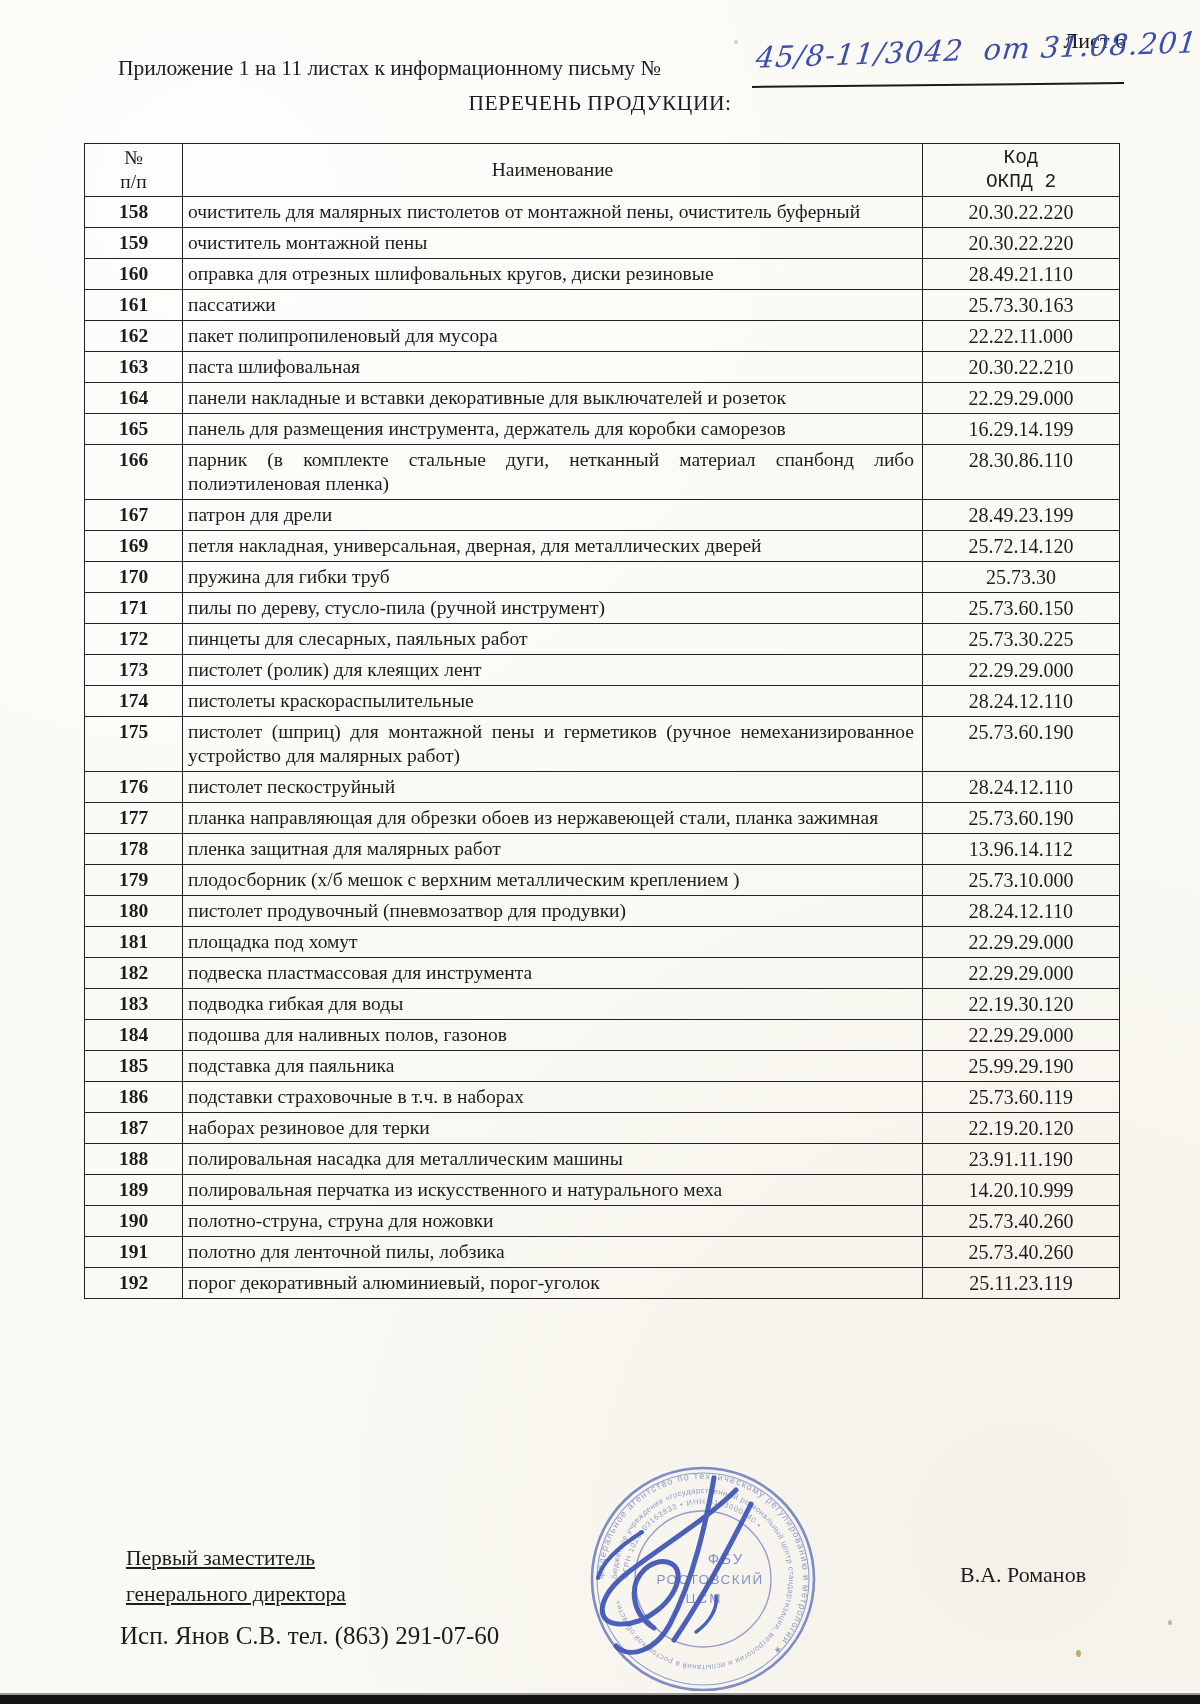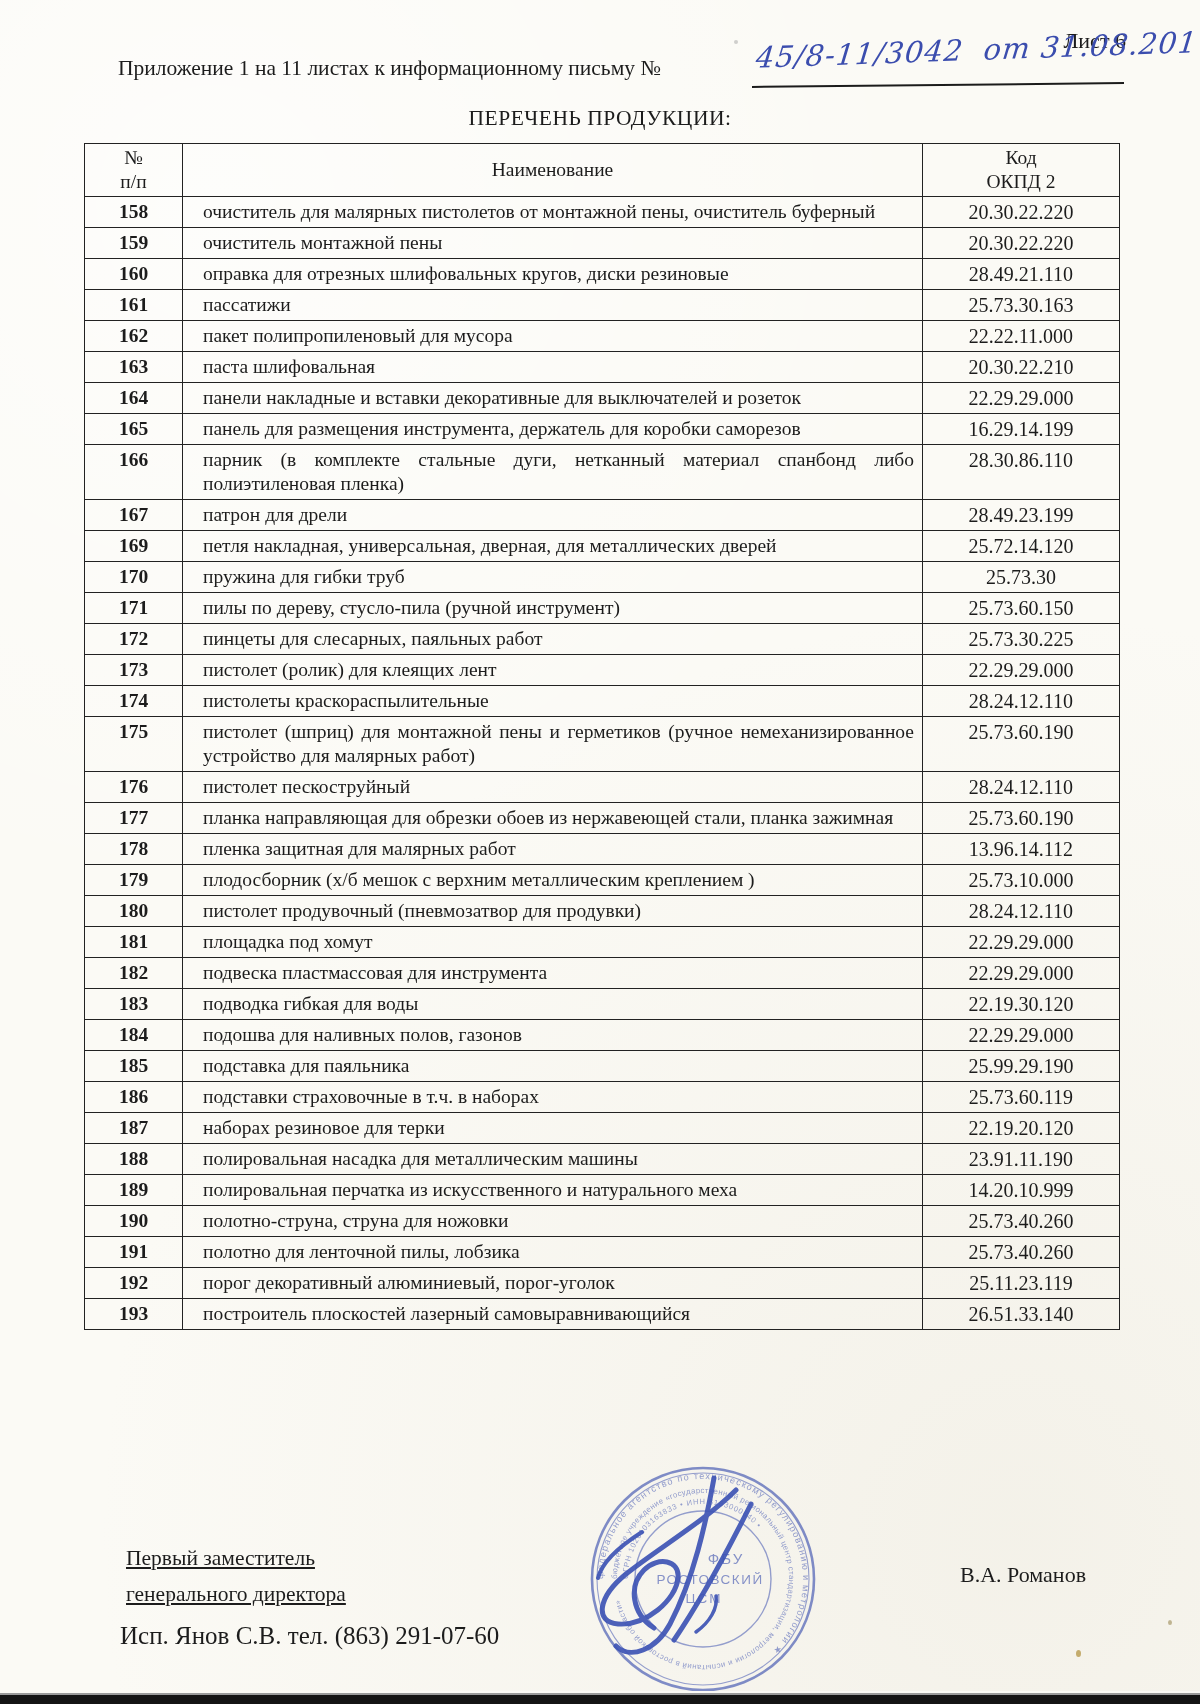--- a/index.html
+++ b/index.html
@@ -14,33 +14,33 @@
   }
   .sheet-label{position:absolute;top:28px;right:74px;font-size:22px;}
   .appendix{position:absolute;top:56px;left:118px;font-size:21.5px;white-space:nowrap;}
   .handwritten{
     position:absolute;top:34px;left:756px;width:380px;
     font-family:"DejaVu Serif", serif;font-style:italic;
     font-size:29px;color:#3b4dae;letter-spacing:1px;white-space:nowrap;
     transform:rotate(-2deg) skewX(-8deg);
   }
   .hw-underline{position:absolute;top:84px;left:752px;width:372px;height:2px;background:#1b1b1b;transform:rotate(-.6deg);}
-  .doc-title{position:absolute;top:106px;left:0;width:100%;text-align:center;font-size:21.5px;letter-spacing:.5px;}
+  .doc-title{position:absolute;top:91px;left:0;width:100%;text-align:center;font-size:21.5px;letter-spacing:.5px;}
   table.products{
     position:absolute;top:143px;left:84px;width:1036px;
     border-collapse:collapse;table-layout:fixed;
     font-size:19.5px;line-height:24px;
   }
   table.products th,table.products td{border:1.6px solid #222;}
   table.products th{font-weight:normal;padding:2px 4px;vertical-align:middle;text-align:center;}
   td.c-num{width:89px;text-align:center;padding:3px 2px;vertical-align:top;font-weight:bold;}
   th.c-num{width:89px;}
-  td.c-name{text-align:justify;padding:3px 8px 3px 20px;vertical-align:top;margin-top:41px;}
+  td.c-name{text-align:justify;padding:3px 8px 3px 5px;vertical-align:top;margin-top:41px;}
   td.c-code{width:188px;text-align:center;padding:3px 10px;vertical-align:top;font-size:20px;}
-  th.c-code{width:188px;}
+  th.c-code{width:188px;font-family:Liberation Mono, monospace;}
   .footer-left{position:absolute;left:126px;top:1540px;font-size:21.5px;line-height:36px;text-decoration:underline;}
   .signer{position:absolute;left:960px;top:1562px;font-size:22px;}
   .executor{position:absolute;left:120px;top:1622px;font-size:25px;}
   .stamp{position:absolute;left:588px;top:1464px;width:230px;height:230px;opacity:.82;pointer-events:none;z-index:4;}
   .signature{position:absolute;left:546px;top:1462px;width:250px;height:220px;pointer-events:none;z-index:5;opacity:.92;}
   .scan-bar{position:absolute;left:0;bottom:0;width:100%;height:13px;
     background:linear-gradient(#fbfaf5 0 2px,#9a9a9a 2px 4px,#141414 4px 100%);z-index:6;}
   .speck{position:absolute;border-radius:50%;}
 </style>
 </head>
@@ -234,25 +234,20 @@
         <tr>
           <td class="c-num">191</td>
           <td class="c-name">полотно для ленточной пилы, лобзика</td>
           <td class="c-code">25.73.40.260</td>
         </tr>
         <tr>
           <td class="c-num">192</td>
           <td class="c-name">порог декоративный алюминиевый, порог-уголок</td>
           <td class="c-code">25.11.23.119</td>
         </tr>
-        <tr>
-          <td class="c-num">193</td>
-          <td class="c-name">построитель плоскостей лазерный самовыравнивающийся</td>
-          <td class="c-code">26.51.33.140</td>
-        </tr>
       </tbody>
   </table>
 
   <div class="footer-left">
     <div>Первый заместитель</div>
     <div>генерального директора</div>
   </div>
   <div class="signer">В.А. Романов</div>
   <div class="executor">Исп. Янов С.В. тел. (863) 291-07-60</div>
 

